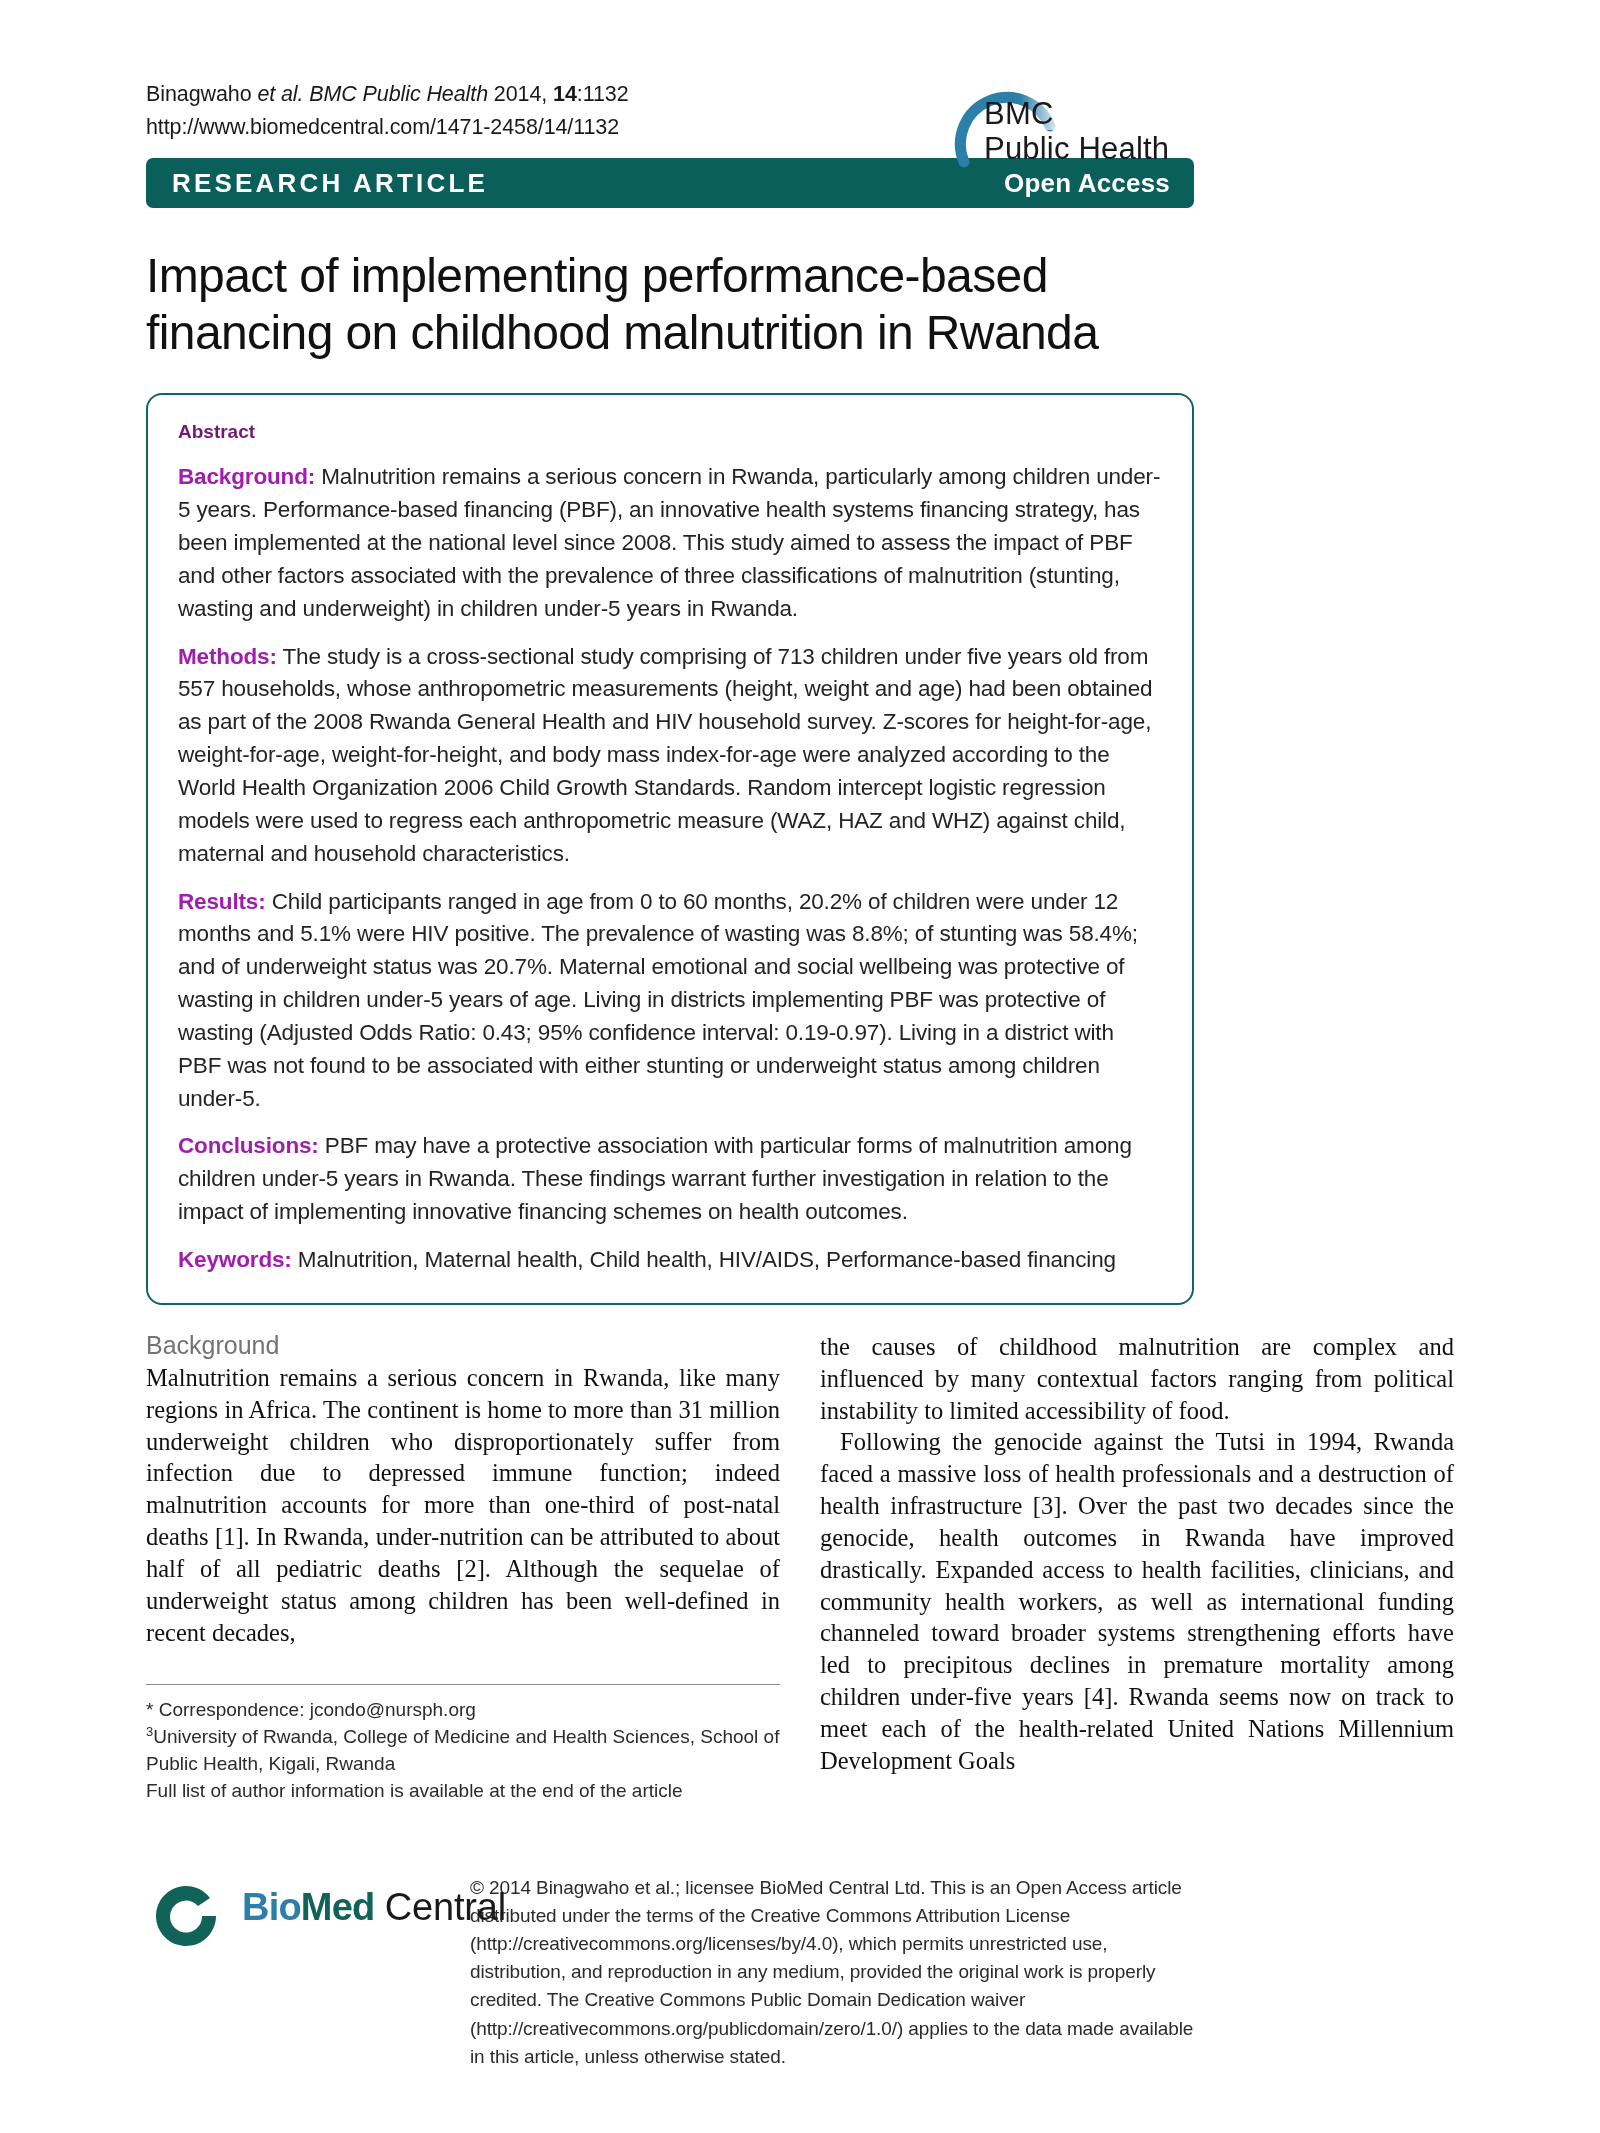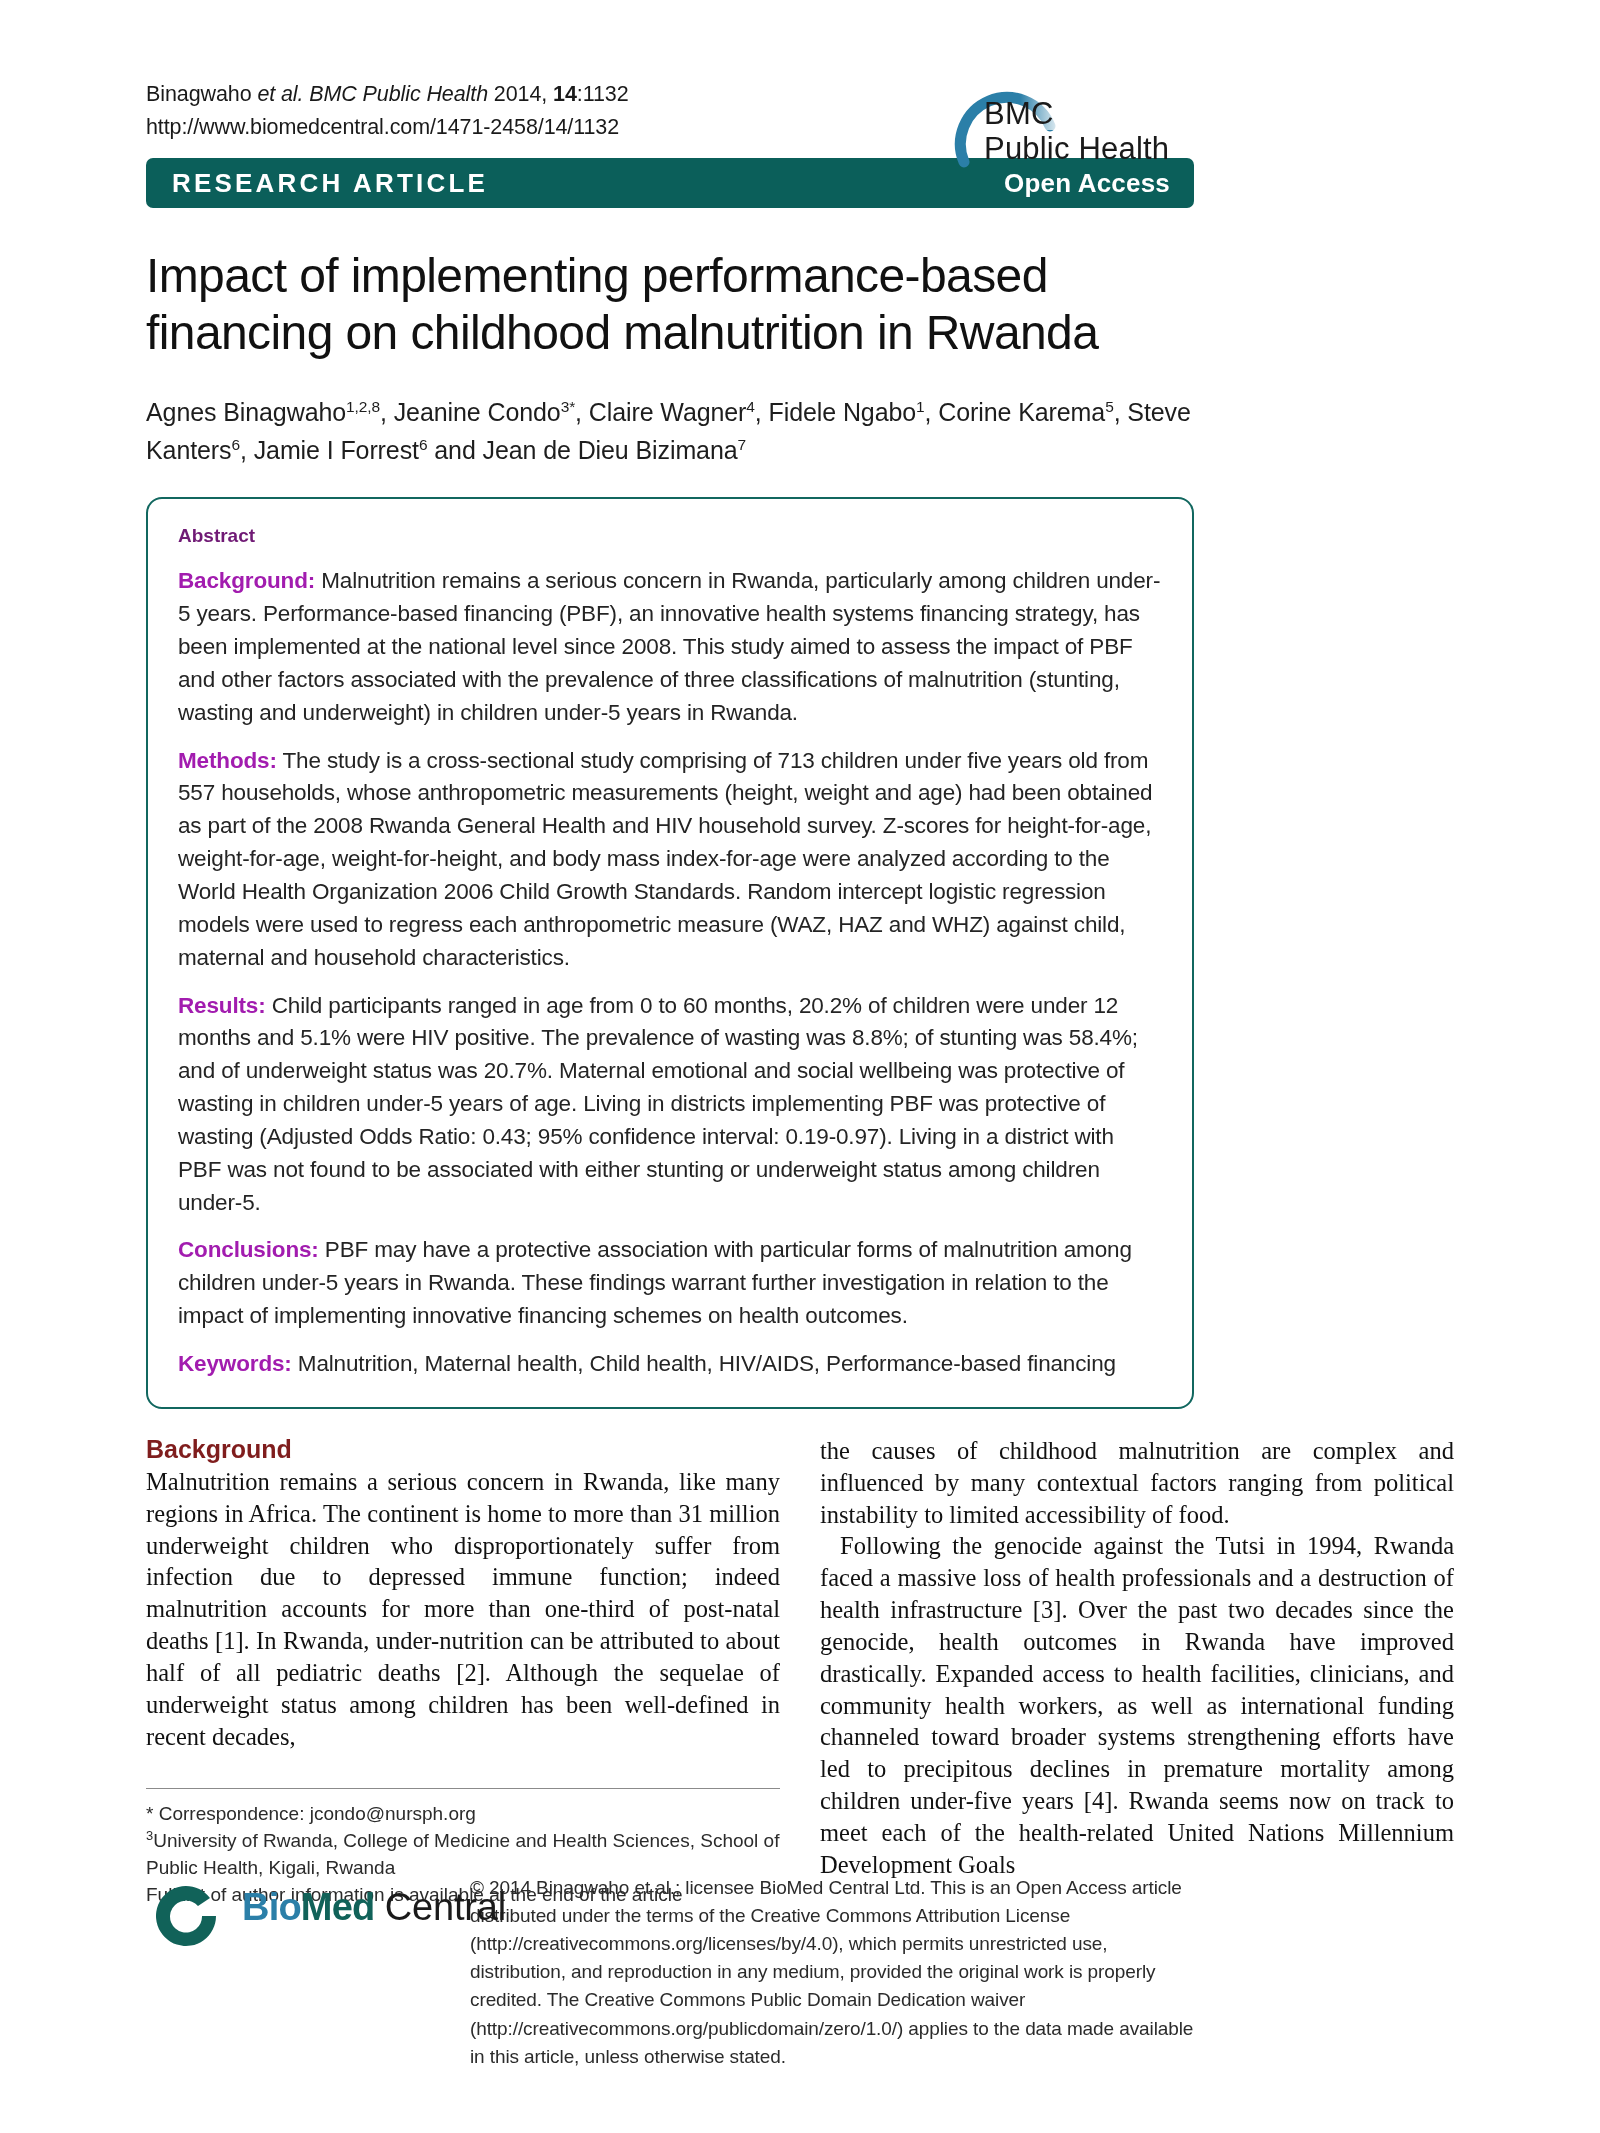--- a/index.html
+++ b/index.html
@@ -156,23 +156,23 @@
     display: flex;
     gap: 40px;
   }
   .col {
     width: 634px;
     flex: 0 0 634px;
   }
   .col h3 {
     margin: 0 0 2px 0;
     font-size: 25px;
-    font-weight: bold;
+    font-weight: normal;
     font-family: "Liberation Sans", sans-serif;
-    color: #7f1d1d;
+    color: #737373;
   }
   .serif {
     font-family: "Liberation Serif", serif;
     font-size: 24.5px;
     line-height: 1.30;
     text-align: justify;
     color: #111111;
     margin: 0;
     hyphens: manual;
   }
@@ -262,21 +262,20 @@
     </div>
   </div>
 
   <div class="ra-bar">
     <span class="left">RESEARCH ARTICLE</span>
     <span class="right">Open Access</span>
   </div>
 
   <h1 class="title">Impact of implementing performance-based financing on childhood malnutrition in Rwanda</h1>
 
-  <div class="authors">Agnes Binagwaho<sup>1,2,8</sup>, Jeanine Condo<sup>3*</sup>, Claire Wagner<sup>4</sup>, Fidele Ngabo<sup>1</sup>, Corine Karema<sup>5</sup>, Steve Kanters<sup>6</sup>, Jamie I Forrest<sup>6</sup> and Jean de Dieu Bizimana<sup>7</sup></div>
 
   <section class="abstract">
     <h2>Abstract</h2>
 
     <p><span class="lbl">Background:</span><span> Malnutrition remains a serious concern in Rwanda, particularly among children under-5 years. Performance-based financing (PBF), an innovative health systems financing strategy, has been implemented at the national level since 2008. This study aimed to assess the impact of PBF and other factors associated with the prevalence of three classifications of malnutrition (stunting, wasting and underweight) in children under-5 years in Rwanda.</span></p>
 
     <p><span class="lbl">Methods:</span><span> The study is a cross-sectional study comprising of 713 children under five years old from 557 households, whose anthropometric measurements (height, weight and age) had been obtained as part of the 2008 Rwanda General Health and HIV household survey. Z-scores for height-for-age, weight-for-age, weight-for-height, and body mass index-for-age were analyzed according to the World Health Organization 2006 Child Growth Standards. Random intercept logistic regression models were used to regress each anthropometric measure (WAZ, HAZ and WHZ) against child, maternal and household characteristics.</span></p>
 
     <p><span class="lbl">Results:</span><span> Child participants ranged in age from 0 to 60 months, 20.2% of children were under 12 months and 5.1% were HIV positive. The prevalence of wasting was 8.8%; of stunting was 58.4%; and of underweight status was 20.7%. Maternal emotional and social wellbeing was protective of wasting in children under-5 years of age. Living in districts implementing PBF was protective of wasting (Adjusted Odds Ratio: 0.43; 95% confidence interval: 0.19-0.97). Living in a district with PBF was not found to be associated with either stunting or underweight status among children under-5.</span></p>
 

